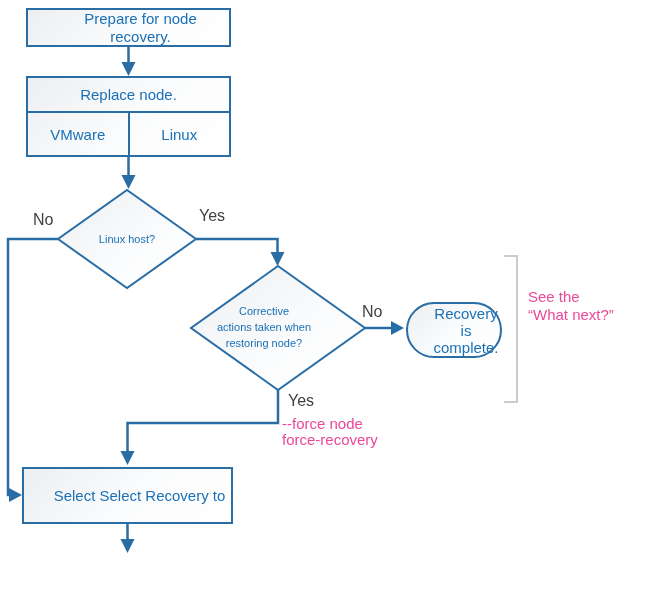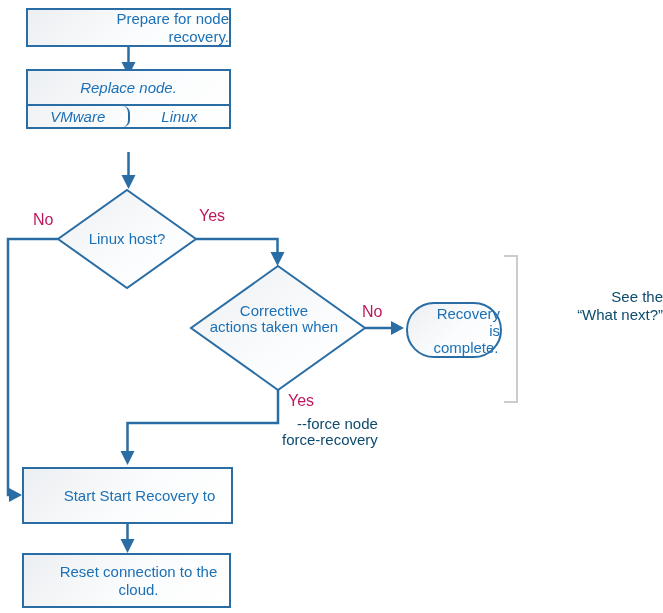--- a/index.html
+++ b/index.html
@@ -5,38 +5,38 @@
   html,body{margin:0;padding:0;background:#ffffff;}
   .canvas{
     position:relative;width:663px;height:613px;background:#ffffff;
     font-family:"Liberation Sans",sans-serif;overflow:hidden;
   }
   .layer{position:absolute;left:0;top:0;}
   .box{
     position:absolute;box-sizing:border-box;
     border:2px solid #2a6da4;
     background:linear-gradient(135deg,#eceff2 0%,#fbfcfd 55%,#ffffff 100%);
-    color:#1b70b6;font-size:15px;line-height:18px;text-align:right;
+    color:#1b70b6;font-size:15px;line-height:18px;text-align:center;
     display:flex;flex-direction:column;align-items:center;justify-content:center;padding-left:24px;
   }
   .cellgroup{
     position:absolute;box-sizing:border-box;border:2px solid #2a6da4;
     background:linear-gradient(135deg,#eceff2 0%,#fbfcfd 55%,#ffffff 100%);
     color:#1b70b6;font-size:15px;display:flex;flex-direction:column;
   }
   .cg-row1{height:35px;box-sizing:border-box;border-bottom:2px solid #2a6da4;
     display:flex;align-items:center;justify-content:center;}
   .cg-row2{flex:1;display:flex;}
-  .cg-cell{flex:1;display:flex;align-items:center;justify-content:center;box-sizing:border-box;border-radius:7px;}
+  .cg-cell{flex:1;display:flex;align-items:center;justify-content:center;box-sizing:border-box;}
   .cg-cell.first{border-right:2px solid #2a6da4;}
   .dtext{
-    position:absolute;color:#1b70b6;font-size:15px;line-height:16px;text-align:center;
+    position:absolute;color:#1b70b6;font-size:11px;line-height:16px;text-align:center;
   }
-  .lbl{position:absolute;color:#be185d;font-size:16px;line-height:18px;}
-  .note{position:absolute;color:#0c4a6e;font-size:15px;line-height:17.5px;text-align:right;}
+  .lbl{position:absolute;color:#404040;font-size:16px;line-height:18px;}
+  .note{position:absolute;color:#ec4899;font-size:15px;line-height:17.5px;text-align:left;}
   .pill{border-radius:28px;}
 </style>
 </head>
 <body>
 
 <div class="canvas">
 
   <svg class="layer" width="663" height="613" viewBox="0 0 663 613">
     <defs>
       <linearGradient id="shapeGrad" x1="0" y1="0" x2="1" y2="1">
@@ -85,56 +85,53 @@
       <polygon points="120.5,539 134.5,539 127.5,553" fill="#2a6da4"></polygon>
     </g>
 
     <path d="M504 256 L517 256 L517 402 L504 402" stroke="#c9cdd0" stroke-width="2" fill="none"></path>
   </svg>
 
   <div class="box" style="left:26px;top:8px;width:205px;height:39px;">
     <div>Prepare for node recovery.</div>
   </div>
 
-  <div class="cellgroup" style="left:26px;top:69px;width:205px;height:60px;font-style:italic;">
+  <div class="cellgroup" style="left:26px;top:76px;width:205px;height:81px;">
     <div class="cg-row1">Replace node.</div>
     <div class="cg-row2">
       <div class="cg-cell first">VMware</div>
       <div class="cg-cell">Linux</div>
     </div>
   </div>
 
   <div class="dtext" style="left:57px;top:231px;width:140px;">Linux host?</div>
   <div class="lbl" style="left:33px;top:211px;">No</div>
   <div class="lbl" style="left:199px;top:207px;">Yes</div>
 
-  <div class="dtext" style="left:194px;top:303px;width:160px;">
+  <div class="dtext" style="left:184px;top:303px;width:160px;">
     <div>Corrective</div>
     <div>actions taken when</div>
+    <div>restoring node?</div>
   </div>
   <div class="lbl" style="left:362px;top:303px;">No</div>
   <div class="lbl" style="left:288px;top:392px;">Yes</div>
 
   <div class="note" style="left:282px;top:416px;line-height:16px;">
     <div>--force node</div>
     <div>force-recovery</div>
   </div>
 
   <div class="box pill" style="left:406px;top:302px;width:96px;height:56px;line-height:17px;">
     <div>Recovery is</div>
     <div>complete.</div>
   </div>
 
   <div class="note" style="left:528px;top:288px;width:135px;">
     <div>See the</div>
     <div>“What next?”</div>
   </div>
 
   <div class="box" style="left:22px;top:467px;width:211px;height:57px;">
-    <div>Start Start Recovery to</div>
+    <div>Select Select Recovery to</div>
   </div>
 
-  <div class="box" style="left:22px;top:553px;width:209px;height:55px;">
-    <div>Reset connection to the</div>
-    <div>cloud.</div>
-  </div>
 
 </div>
 
 </body></html>

